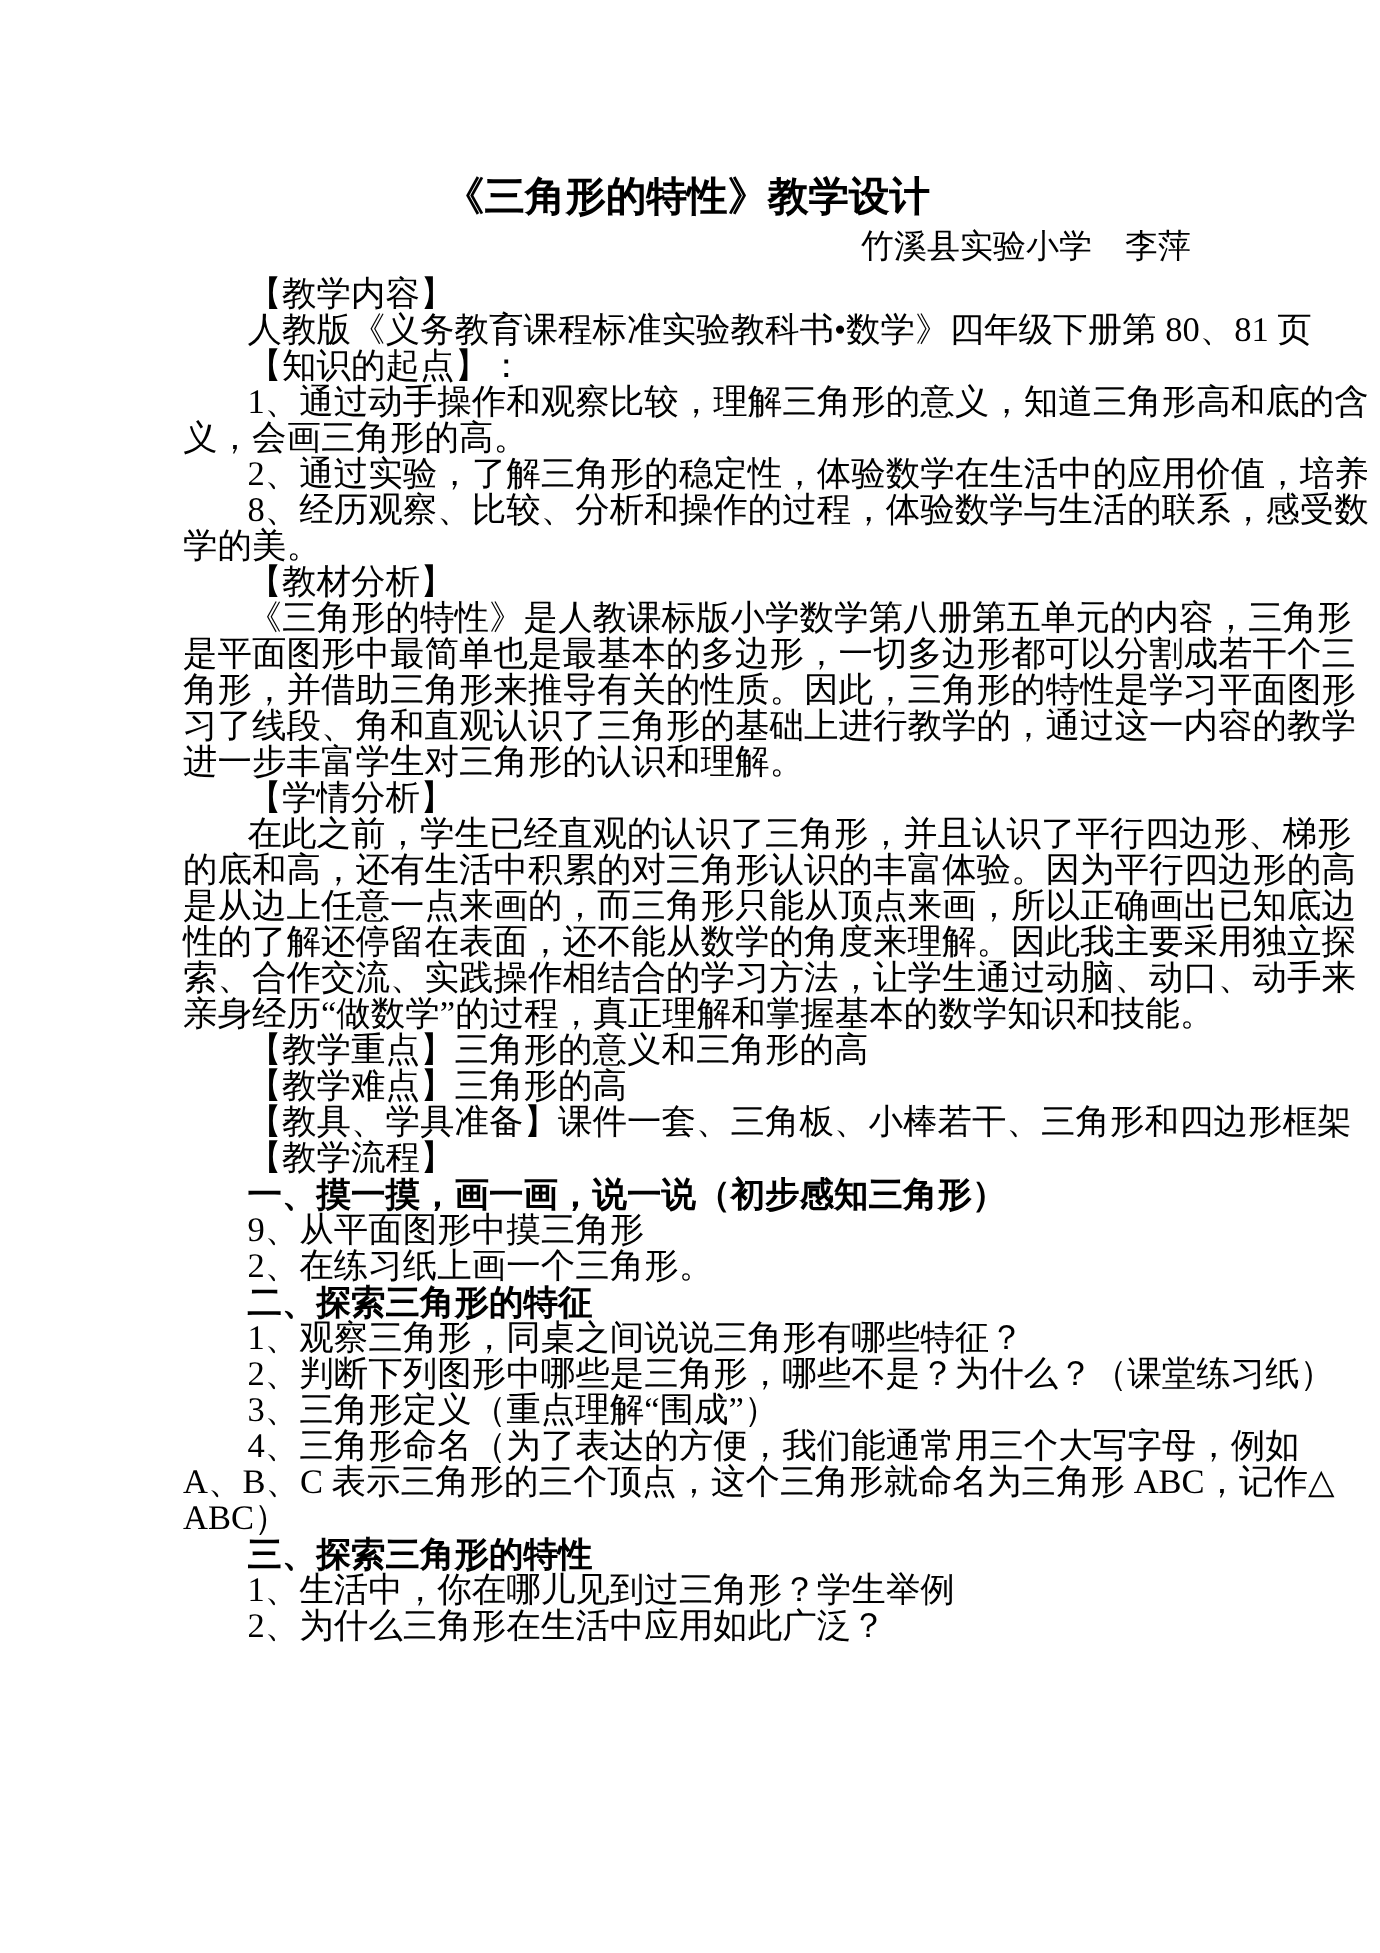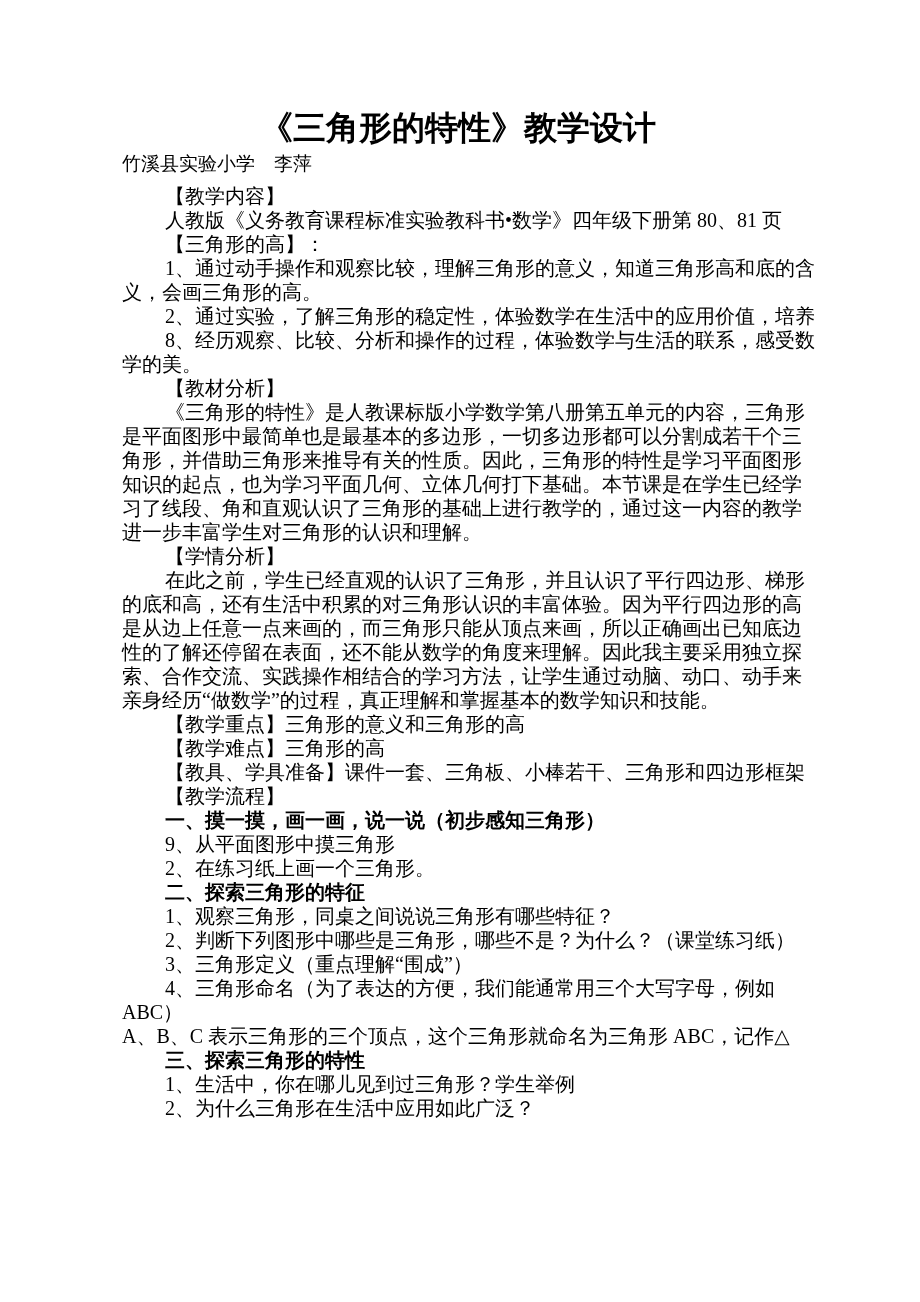--- a/index.html
+++ b/index.html
@@ -13,37 +13,37 @@
     color: #000000;
   }
   .content {
     position: absolute;
     left: 122px;
     top: 112px;
     width: 672px;
   }
   .doc-title {
     margin: 0;
-    font-family: Liberation Mono, monospace;
+    font-family: Liberation Serif, serif;
     font-weight: 700;
-    font-size: 33px;
+    font-size: 27px;
     line-height: 38px;
     text-align: center;
     white-space: nowrap;
   }
   .doc-byline {
-    font-size: 19px;
+    font-size: 22px;
     line-height: 27px;
-    text-align: left;
+    text-align: right;
     margin-bottom: 7px;
     white-space: nowrap;
   }
   .doc-body { }
   .ln {
-    font-size: 20px;
+    font-size: 23px;
     line-height: 24px;
     height: 24px;
     white-space: nowrap;
     text-align: left;
   }
   .ind { padding-left: 43px; }
   .bold {
     font-weight: 700;
     font-family: "Liberation Sans", "DejaVu Sans", sans-serif;
   }
@@ -51,31 +51,30 @@
 </head>
 <body>
 
 <div class="page">
   <div class="content">
     <h1 class="doc-title">《三角形的特性》教学设计</h1>
     <div class="doc-byline">竹溪县实验小学　李萍</div>
     <div class="doc-body">
       <div class="ln ind">【教学内容】</div>
       <div class="ln ind">人教版《义务教育课程标准实验教科书•数学》四年级下册第 80、81 页</div>
-      <div class="ln ind">【三角形的高】：</div>
+      <div class="ln ind">【知识的起点】：</div>
       <div class="ln ind">1、通过动手操作和观察比较，理解三角形的意义，知道三角形高和底的含</div>
       <div class="ln">义，会画三角形的高。</div>
       <div class="ln ind">2、通过实验，了解三角形的稳定性，体验数学在生活中的应用价值，培养</div>
       <div class="ln ind">8、经历观察、比较、分析和操作的过程，体验数学与生活的联系，感受数</div>
       <div class="ln">学的美。</div>
       <div class="ln ind">【教材分析】</div>
       <div class="ln ind">《三角形的特性》是人教课标版小学数学第八册第五单元的内容，三角形</div>
       <div class="ln">是平面图形中最简单也是最基本的多边形，一切多边形都可以分割成若干个三</div>
       <div class="ln">角形，并借助三角形来推导有关的性质。因此，三角形的特性是学习平面图形</div>
-      <div class="ln">知识的起点，也为学习平面几何、立体几何打下基础。本节课是在学生已经学</div>
       <div class="ln">习了线段、角和直观认识了三角形的基础上进行教学的，通过这一内容的教学</div>
       <div class="ln">进一步丰富学生对三角形的认识和理解。</div>
       <div class="ln ind">【学情分析】</div>
       <div class="ln ind">在此之前，学生已经直观的认识了三角形，并且认识了平行四边形、梯形</div>
       <div class="ln">的底和高，还有生活中积累的对三角形认识的丰富体验。因为平行四边形的高</div>
       <div class="ln">是从边上任意一点来画的，而三角形只能从顶点来画，所以正确画出已知底边</div>
       <div class="ln">性的了解还停留在表面，还不能从数学的角度来理解。因此我主要采用独立探</div>
       <div class="ln">索、合作交流、实践操作相结合的学习方法，让学生通过动脑、动口、动手来</div>
       <div class="ln">亲身经历“做数学”的过程，真正理解和掌握基本的数学知识和技能。</div>
       <div class="ln ind">【教学重点】三角形的意义和三角形的高</div>
@@ -83,20 +82,20 @@
       <div class="ln ind">【教具、学具准备】课件一套、三角板、小棒若干、三角形和四边形框架</div>
       <div class="ln ind">【教学流程】</div>
       <div class="ln ind bold">一、摸一摸，画一画，说一说（初步感知三角形）</div>
       <div class="ln ind">9、从平面图形中摸三角形</div>
       <div class="ln ind">2、在练习纸上画一个三角形。</div>
       <div class="ln ind bold">二、探索三角形的特征</div>
       <div class="ln ind">1、观察三角形，同桌之间说说三角形有哪些特征？</div>
       <div class="ln ind">2、判断下列图形中哪些是三角形，哪些不是？为什么？（课堂练习纸）</div>
       <div class="ln ind">3、三角形定义（重点理解“围成”）</div>
       <div class="ln ind">4、三角形命名（为了表达的方便，我们能通常用三个大写字母，例如</div>
+      <div class="ln">A、B、C 表示三角形的三个顶点，这个三角形就命名为三角形 ABC，记作△</div>
       <div class="ln">ABC）</div>
-      <div class="ln">A、B、C 表示三角形的三个顶点，这个三角形就命名为三角形 ABC，记作△</div>
       <div class="ln ind bold">三、探索三角形的特性</div>
       <div class="ln ind">1、生活中，你在哪儿见到过三角形？学生举例</div>
       <div class="ln ind">2、为什么三角形在生活中应用如此广泛？</div>
     </div>
   </div>
 </div>
 
 </body></html>

